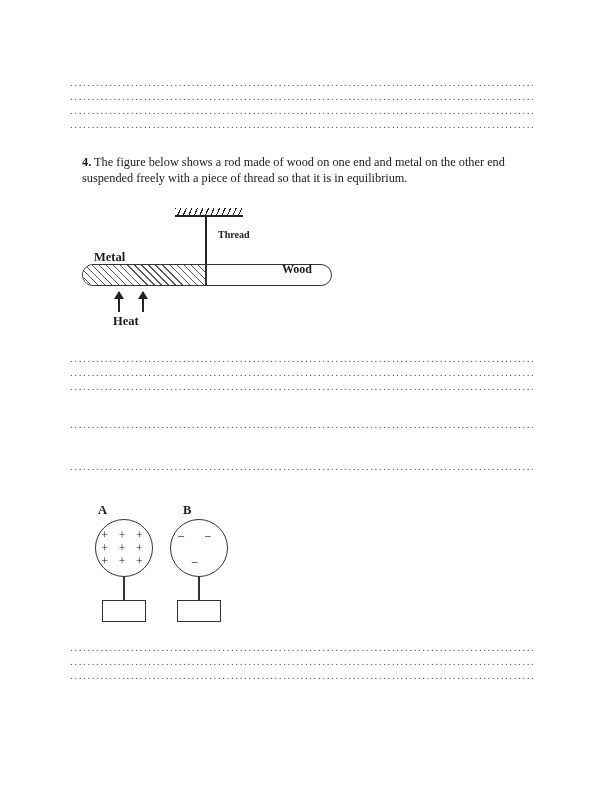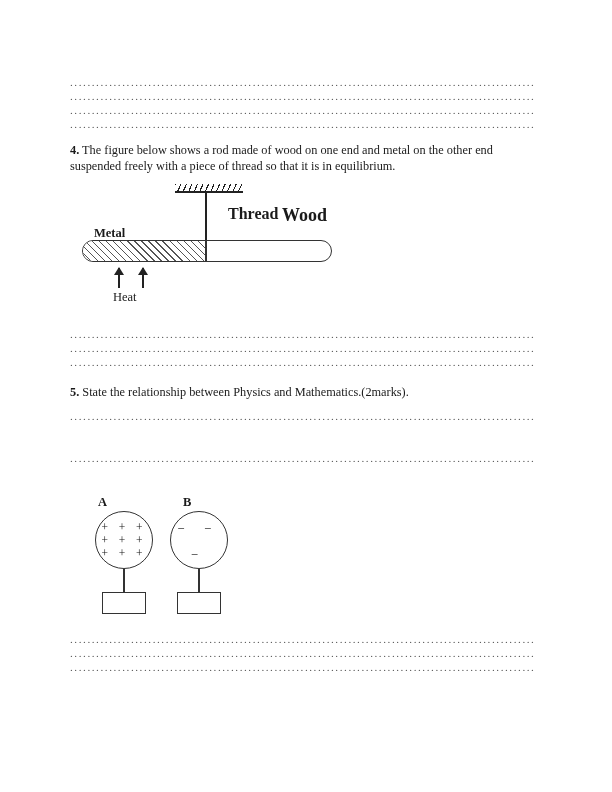--- a/index.html
+++ b/index.html
@@ -36,21 +36,21 @@
     color: #555;
     overflow: hidden;
     white-space: nowrap;
     font-family: "Liberation Serif", serif;
   }
   .dotgroup { margin: 0; }
   .para {
     font-size: 12.3px;
     line-height: 15.5px;
     text-align: left;
-    margin: 0;
+    margin: 12px;
   }
   .para b { font-weight: bold; }
   .q-num { font-weight: bold; }
   .spacer-8 { height: 8px; }
   .spacer-10 { height: 10px; }
   .spacer-12 { height: 12px; }
   .spacer-14 { height: 14px; }
   .spacer-16 { height: 16px; }
   .spacer-18 { height: 18px; }
 
@@ -73,23 +73,23 @@
   .thread-line {
     position: absolute;
     left: 135px;
     top: 9px;
     width: 1.6px;
     height: 50px;
     background: #222;
   }
   .thread-label {
     position: absolute;
-    left: 158px;
+    left: 148px;
     top: 23px;
-    font-size: 16px;
+    font-size: 10px;
     font-weight: bold;
   }
   .rod {
     position: absolute;
     left: 12px;
     top: 58px;
     width: 250px;
     height: 22px;
     border: 1.6px solid #333;
     border-radius: 11px;
@@ -117,22 +117,22 @@
   .metal-label {
     position: absolute;
     left: 24px;
     top: 44px;
     font-size: 12.5px;
     font-weight: bold;
   }
   .wood-label {
     position: absolute;
     left: 212px;
-    top: 23px;
-    font-size: 18px;
+    top: 56px;
+    font-size: 12px;
     font-weight: bold;
   }
   .arrow {
     position: absolute;
     top: 86px;
     width: 1.6px;
     height: 20px;
     background: #222;
   }
   .arrow::before {
@@ -144,21 +144,21 @@
     border-right: 5px solid transparent;
     border-bottom: 8px solid #222;
   }
   .arrow-1 { left: 48px; }
   .arrow-2 { left: 72px; }
   .heat-label {
     position: absolute;
     left: 43px;
     top: 108px;
     font-size: 12.5px;
-    font-weight: normal;
+    font-weight: bold;
   }
 
   
   .fig-spheres {
     position: relative;
     height: 125px;
     width: 465px;
   }
   .sphere {
     position: absolute;
@@ -249,24 +249,20 @@
     <div class="spacer-10"></div>
 
     <div class="dotgroup">
       <div class="dotline">..........................................................................................................................................................</div>
       <div class="dotline">..........................................................................................................................................................</div>
       <div class="dotline">..........................................................................................................................................................</div>
     </div>
 
     <div class="spacer-16"></div>
 
-    <p class="para">
-      <b class="q-num">5.</b>
-      <span>State the relationship between Physics and Mathematics.(2marks).</span>
-    </p>
 
     <div class="spacer-8"></div>
 
     <div class="dotgroup">
       <div class="dotline">..........................................................................................................................................................</div>
     </div>
 
     <div class="spacer-18"></div>
 
 

